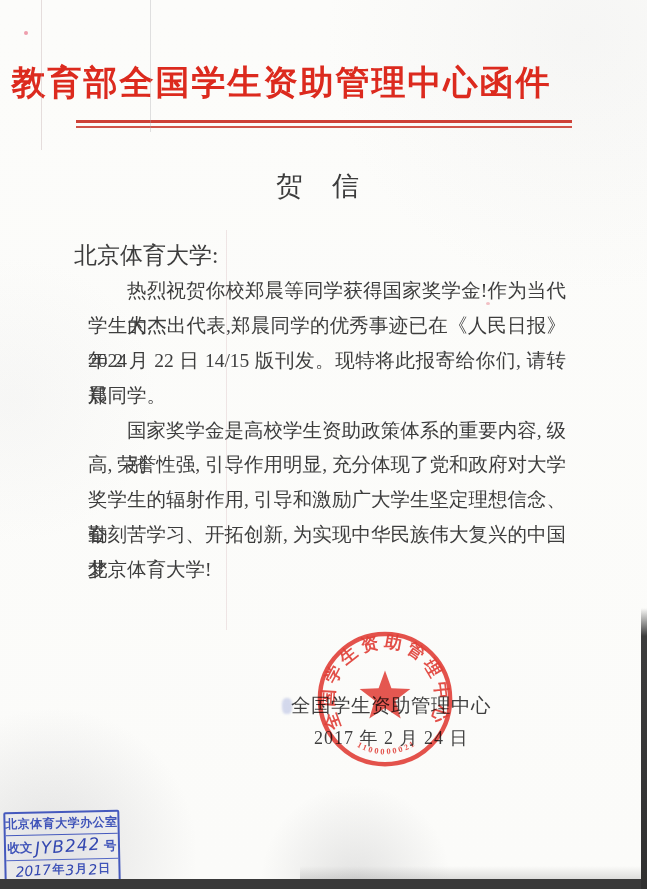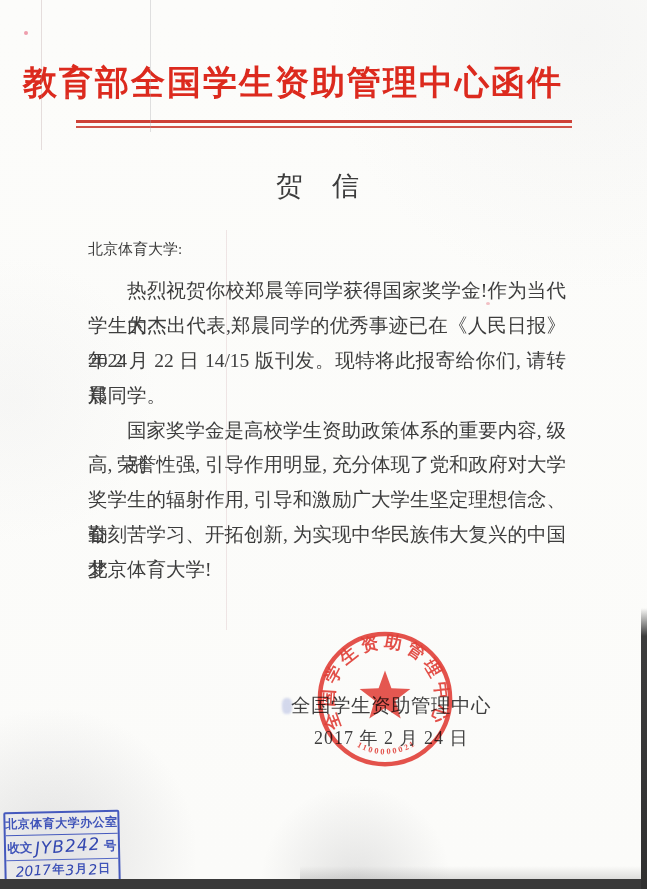--- a/index.html
+++ b/index.html
@@ -11,34 +11,34 @@
   .page{
     position:absolute;inset:0;
     background:
       radial-gradient(circle at 8% 96%, rgba(160,160,165,0.28) 0%, rgba(160,160,165,0) 14%),
       radial-gradient(circle at 55% 99%, rgba(120,120,125,0.18) 0%, rgba(120,120,125,0) 10%),
       radial-gradient(circle at 90% 4%, rgba(190,190,195,0.10) 0%, rgba(190,190,195,0) 25%),
       radial-gradient(circle at 2% 45%, rgba(200,200,205,0.10) 0%, rgba(200,200,205,0) 18%),
       linear-gradient(180deg,#fcfcfa 0%,#fbfbf9 100%);
   }
   .letterhead{
-    position:absolute;left:0;top:60px;width:563px;text-align:right;
+    position:absolute;left:0;top:60px;width:563px;text-align:center;
     font-size:34px;font-weight:bold;color:#dc2a1e;letter-spacing:2px;font-family:Liberation Mono, monospace;
   }
   .red-rule{
     position:absolute;left:76px;top:120px;width:496px;height:3px;
     border-top:3px solid #ce4137;border-bottom:2px solid #d0544a;
   }
   .letter-title{
     position:absolute;left:0;top:168px;width:636px;text-align:center;
     font-size:27px;color:#3c3c3c;letter-spacing:1px;
   }
   .salutation{
-    position:absolute;left:88px;top:240px;
-    font-size:15px;color:#3d3d3d;
+    position:absolute;left:74px;top:240px;
+    font-size:23px;color:#3d3d3d;
   }
   .body-block{position:absolute;left:88px;top:274px;width:478px;}
   .body-line{
     height:34.9px;line-height:34.9px;font-size:19.5px;color:#3d3d3d;
     white-space:nowrap;
   }
   .body-line.just{white-space:normal;text-align:justify;text-align-last:justify;}
   .body-line.indent{padding-left:39px;}
   .signature{
     position:absolute;left:291px;top:692px;font-size:19.5px;color:#3f3f3f;letter-spacing:0.5px;

